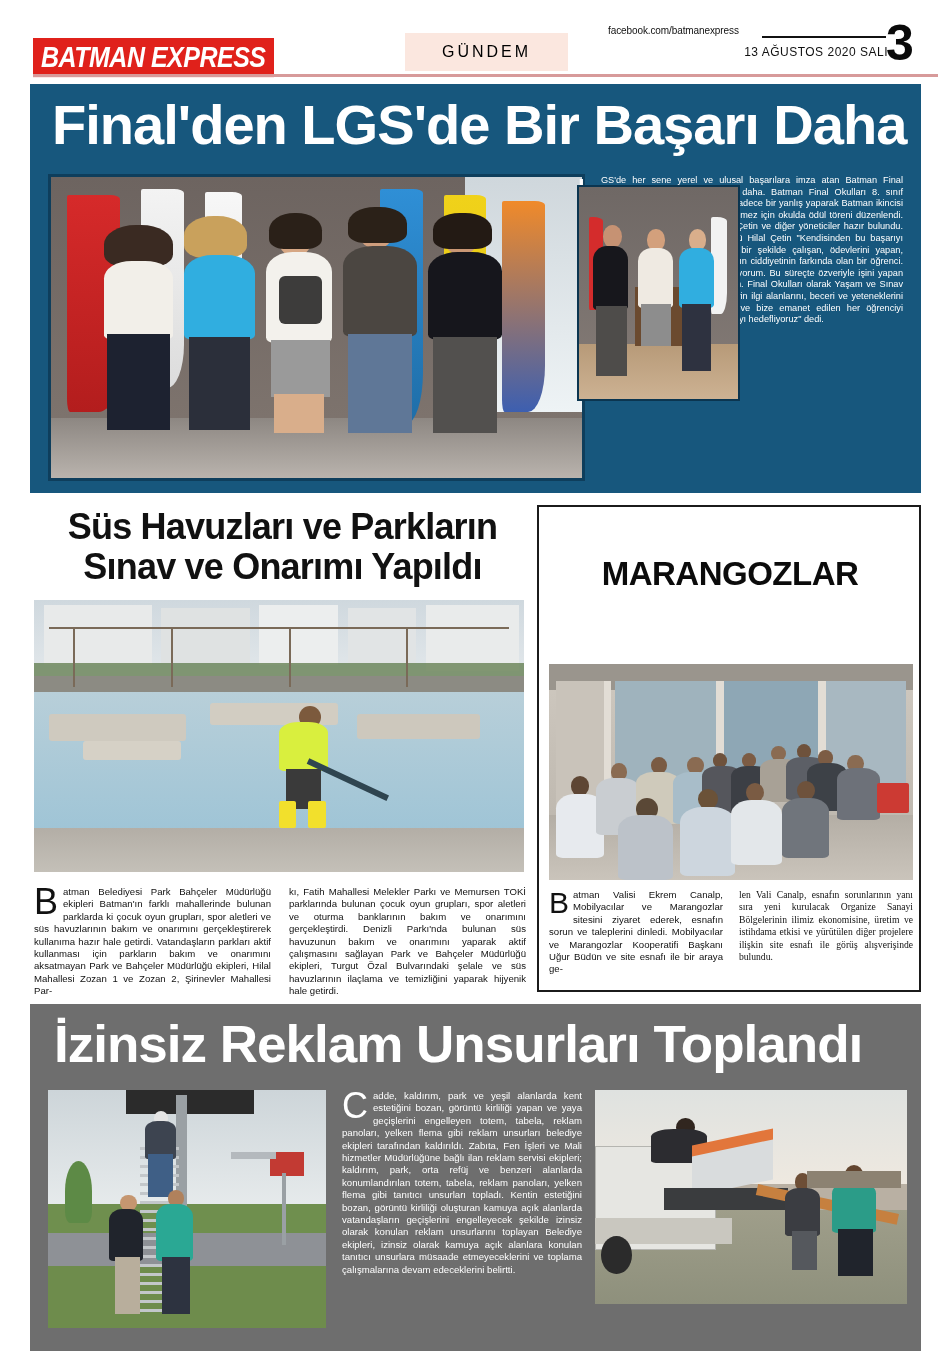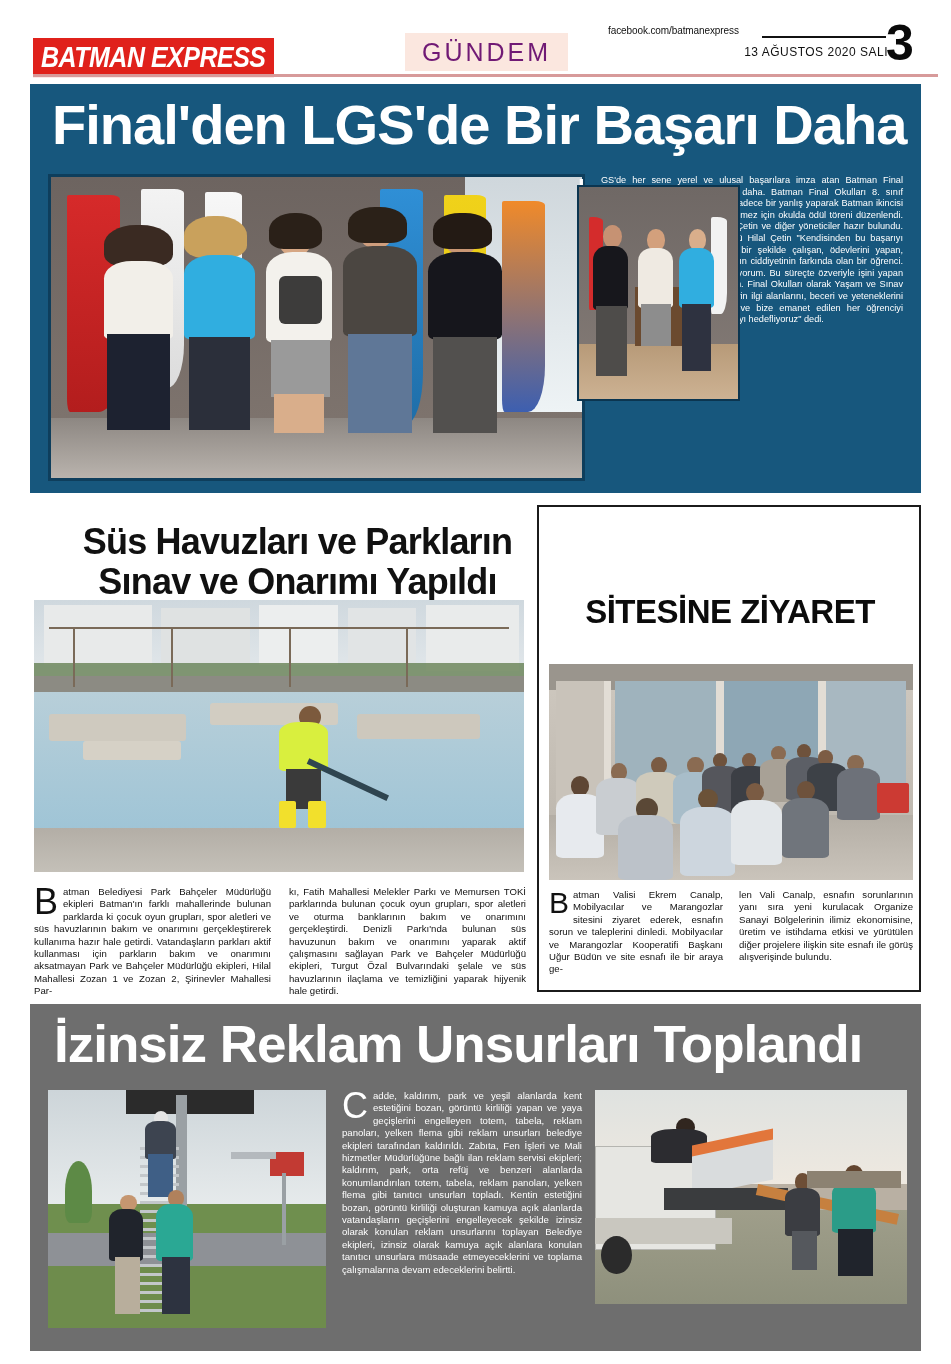--- a/index.html
+++ b/index.html
@@ -26,21 +26,21 @@
   .logo-rule{
     position:absolute;left:33px;top:74px;width:520px;height:3px;
     background:linear-gradient(to right,#d79a9a,#d79a9a);
   }
   .section-tab{
     position:absolute;left:405px;top:33px;width:163px;height:38px;
     background:#fbe7df;
     display:flex;align-items:center;justify-content:center;
   }
   .section-tab span{
-    font-size:25px;letter-spacing:3px;color:#701a75;
+    font-size:16px;letter-spacing:3px;color:#000000;
     font-family:"Liberation Sans", sans-serif;
   }
   .fb-link{
     position:absolute;left:608px;top:25px;
     font-size:10px;color:#111;letter-spacing:-0.1px;
   }
   .date-rule{
     position:absolute;left:762px;top:36px;width:124px;height:2px;background:#111;
   }
   .date-line{
@@ -82,21 +82,21 @@
     text-align:justify;
   }
   .lead-body .dropcap{
     float:left;font-size:34px;line-height:26px;font-weight:normal;
     padding:2px 5px 0 0;color:#fff;
   }
 
   
   .mid-left{position:absolute;left:28px;top:505px;width:498px;height:487px;}
   .mid-left h2{
-    margin:17px;position:absolute;left:5px;top:0;width:495px;
+    margin:2px;position:absolute;left:5px;top:0;width:495px;
     font-size:36px;font-weight:bold;color:#111;line-height:40px;
     letter-spacing:-0.8px;text-align:center;
   }
   .mid-left-photo{
     position:absolute;left:6px;top:95px;width:490px;height:272px;
     overflow:hidden;background:#9fb3bd;
   }
   .mid-left-cols{
     position:absolute;left:6px;top:381px;width:492px;
     column-count:2;column-gap:18px;
@@ -300,22 +300,21 @@
       <p style="margin:0 0 6px 0;">
         <span class="dropcap">B</span><span>atman Belediyesi Park Bahçeler Müdürlüğü ekipleri Batman'ın farklı mahallerinde bulunan parklarda ki çocuk oyun grupları, spor aletleri ve süs havuzlarının bakım ve onarımını gerçekleştirerek kullanıma hazır hale getirdi. Vatandaşların parkları aktif kullanması için parkların bakım ve onarımını aksatmayan Park ve Bahçeler Müdürlüğü ekipleri, Hilal Mahallesi Zozan 1 ve Zozan 2, Şirinevler Mahallesi Par-</span>
       </p>
       <p style="margin:0;">kı, Fatih Mahallesi Melekler Parkı ve Memursen TOKİ parklarında bulunan çocuk oyun grupları, spor aletleri ve oturma banklarının bakım ve onarımını gerçekleştirdi. Denizli Parkı'nda bulunan süs havuzunun bakım ve onarımını yaparak aktif çalışmasını sağlayan Park ve Bahçeler Müdürlüğü ekipleri, Turgut Özal Bulvarındaki şelale ve süs havuzlarının ilaçlama ve temizliğini yaparak hijyenik hale getirdi.</p>
     </div>
   </div>
 
   <div class="mid-right">
     <h2>
       <br>
-      <br>
-      <span>SİTESİNE ZİYARET</span>
+      <span>MARANGOZLAR</span><br>
     </h2>
 
     <div class="mid-right-photo">
       <div class="scene">
         <div style="position:absolute;inset:0;background:linear-gradient(#cfc9c0,#b8b2a9);"></div>
         <div style="position:absolute;left:0;top:0;width:100%;height:12%;background:#9a958d;"></div>
         <div style="position:absolute;left:2%;top:8%;width:14%;height:62%;background:#c9c3ba;"></div>
         <div style="position:absolute;left:18%;top:8%;width:28%;height:50%;background:#9fb3bd;"></div>
         <div style="position:absolute;left:48%;top:8%;width:26%;height:50%;background:#8ea7b5;"></div>
         <div style="position:absolute;left:76%;top:8%;width:22%;height:48%;background:#a8b8c1;"></div>
@@ -352,21 +351,21 @@
         <div class="head" style="left:68%;top:54%;width:5%;height:9%;background:#6e523c;"></div>
         <div class="fig" style="left:64%;top:62%;width:13%;height:28%;background:#70757c;"></div>
         <div style="position:absolute;left:90%;top:55%;width:9%;height:14%;background:#cc3a33;border-radius:2px;"></div>
       </div>
     </div>
 
     <div class="mid-right-cols">
       <p style="margin:0 0 6px 0;">
         <span class="dropcap">B</span><span>atman Valisi Ekrem Canalp, Mobilyacılar ve Marangozlar sitesini ziyaret ederek, esnafın sorun ve taleplerini dinledi.  Mobilyacılar ve Marangozlar Kooperatifi Başkanı Uğur Büdün ve site esnafı ile bir araya ge-</span>
       </p>
-      <p style="margin:0;">len Vali Canalp, esnafın sorunlarının yanı sıra yeni kurulacak Organize Sanayi Bölgelerinin ilimiz ekonomisine, üretim ve istihdama etkisi ve yürütülen diğer projelere ilişkin site esnafı ile görüş alışverişinde bulundu.</p>
+      <p style="margin:0;font-family:Liberation Serif, serif;">len Vali Canalp, esnafın sorunlarının yanı sıra yeni kurulacak Organize Sanayi Bölgelerinin ilimiz ekonomisine, üretim ve istihdama etkisi ve yürütülen diğer projelere ilişkin site esnafı ile görüş alışverişinde bulundu.</p>
     </div>
   </div>
 
   <div class="bottom">
     <div class="bottom-head">İzinsiz Reklam Unsurları Toplandı</div>
 
     <div class="bottom-photo-l">
       <div class="scene">
         <div style="position:absolute;left:0;top:0;width:100%;height:50%;background:linear-gradient(#cdd5d9,#e7ebec);"></div>
         <div style="position:absolute;left:0;top:48%;width:100%;height:18%;background:#6f8f4e;"></div>

